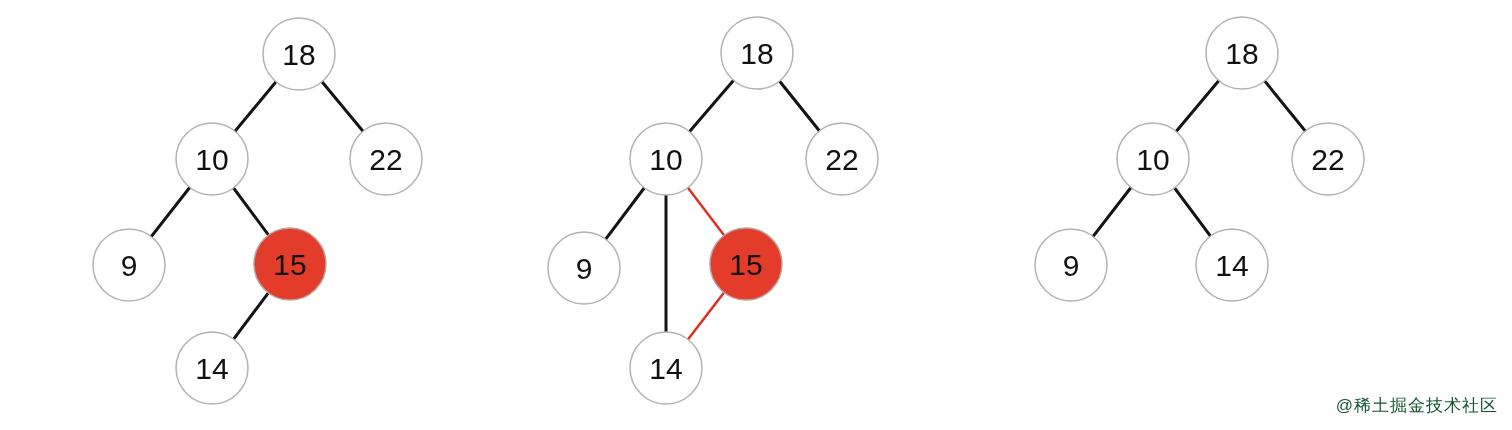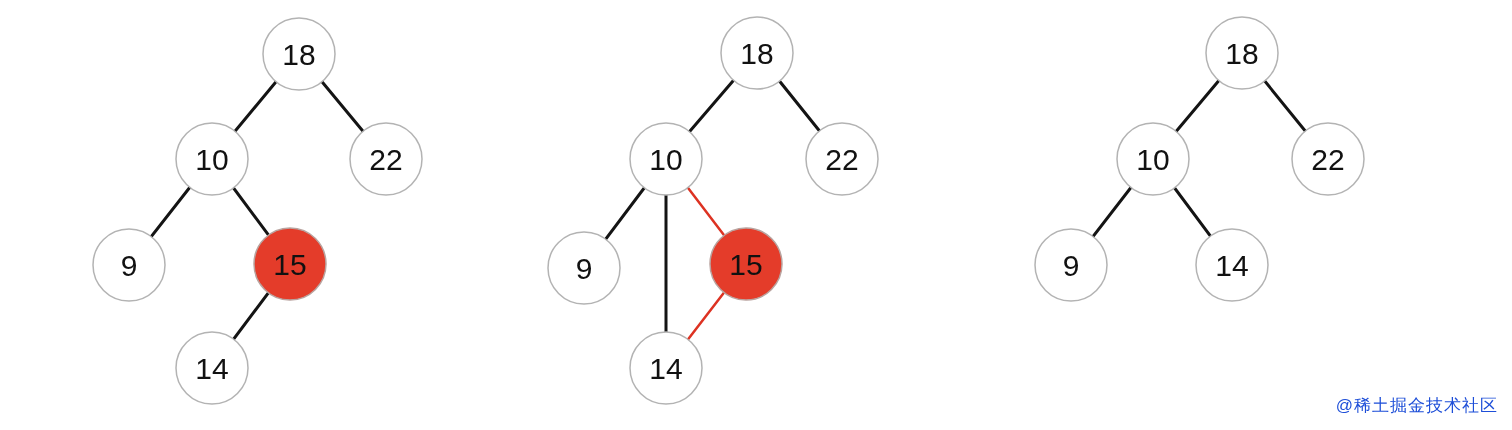--- a/index.html
+++ b/index.html
@@ -91,14 +91,14 @@
         <circle cx="1153" cy="159" r="36" fill="#ffffff" stroke="#b3b3b3" stroke-width="1.5"></circle>
         <text x="1153" y="159" dy="0.36em" class="node-label" font-size="30" fill="#111111">10</text>
         <circle cx="1328" cy="159" r="36" fill="#ffffff" stroke="#b3b3b3" stroke-width="1.5"></circle>
         <text x="1328" y="159" dy="0.36em" class="node-label" font-size="30" fill="#111111">22</text>
         <circle cx="1071" cy="265" r="36" fill="#ffffff" stroke="#b3b3b3" stroke-width="1.5"></circle>
         <text x="1071" y="265" dy="0.36em" class="node-label" font-size="30" fill="#111111">9</text>
         <circle cx="1232" cy="265" r="36" fill="#ffffff" stroke="#b3b3b3" stroke-width="1.5"></circle>
         <text x="1232" y="265" dy="0.36em" class="node-label" font-size="30" fill="#111111">14</text>
       </g>
     </svg>
-  <div class="watermark" style="color: #1d4ed8;">@稀土掘金技术社区</div>
+  <div class="watermark" style="color: #14532d;">@稀土掘金技术社区</div>
 </div>
 
 </body></html>

